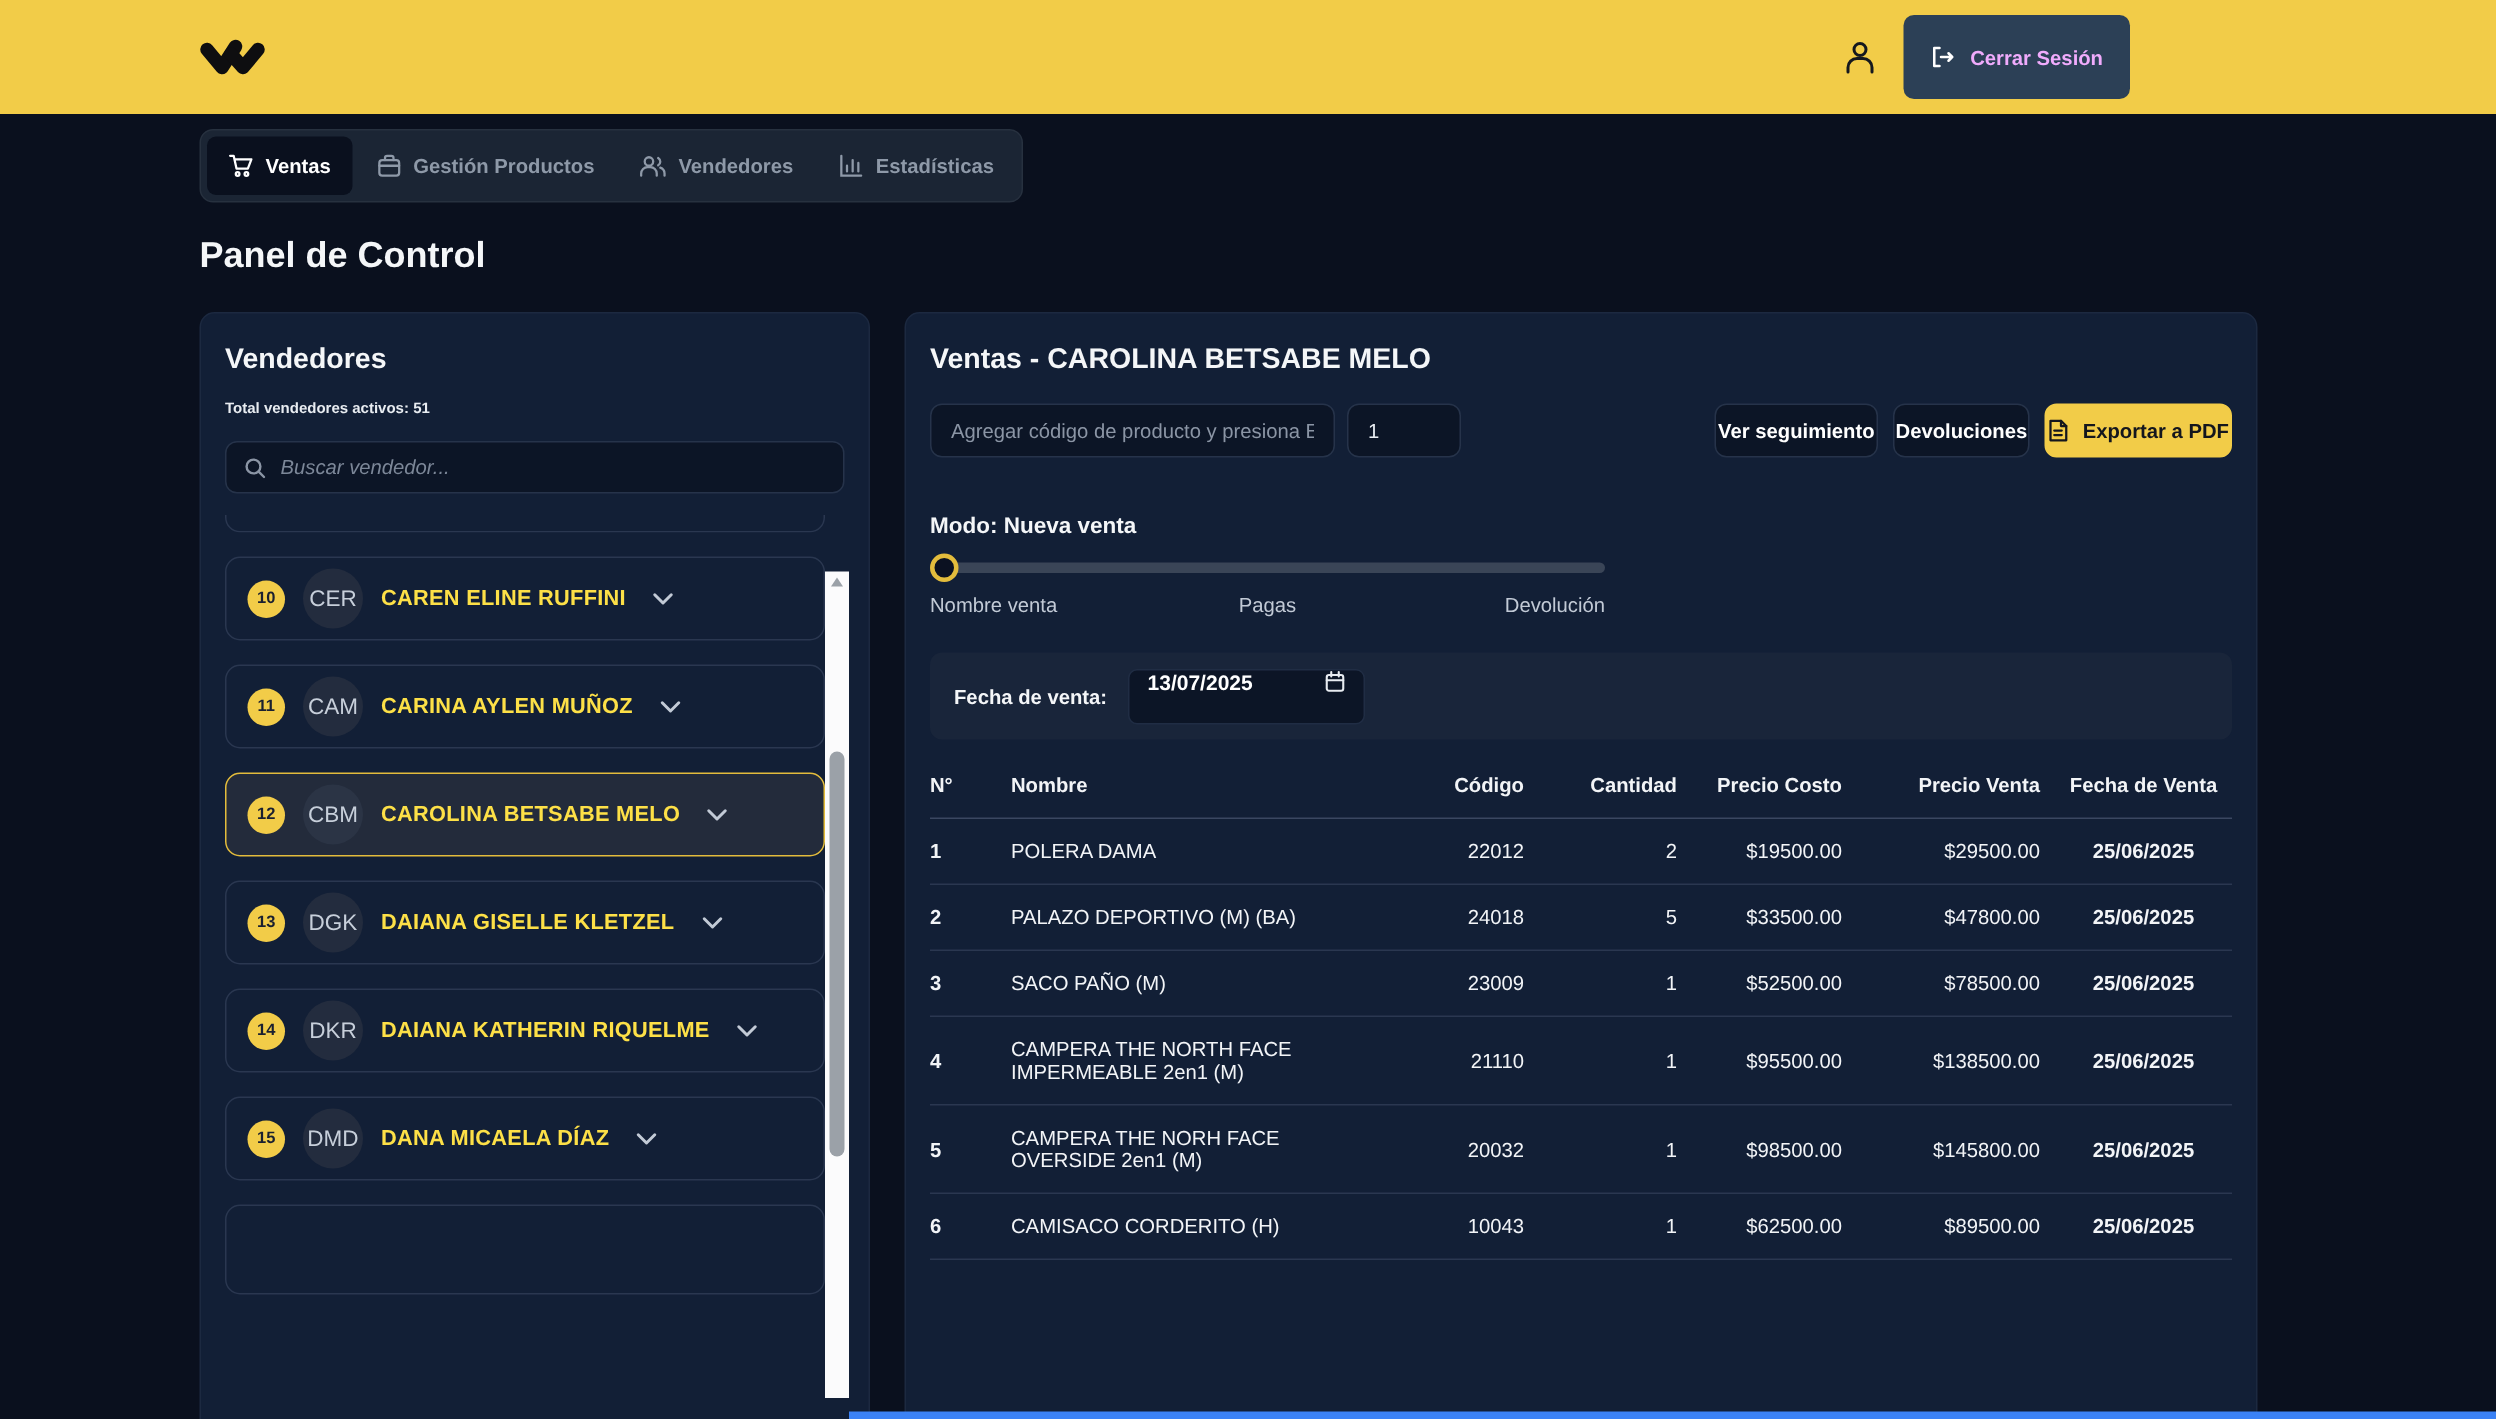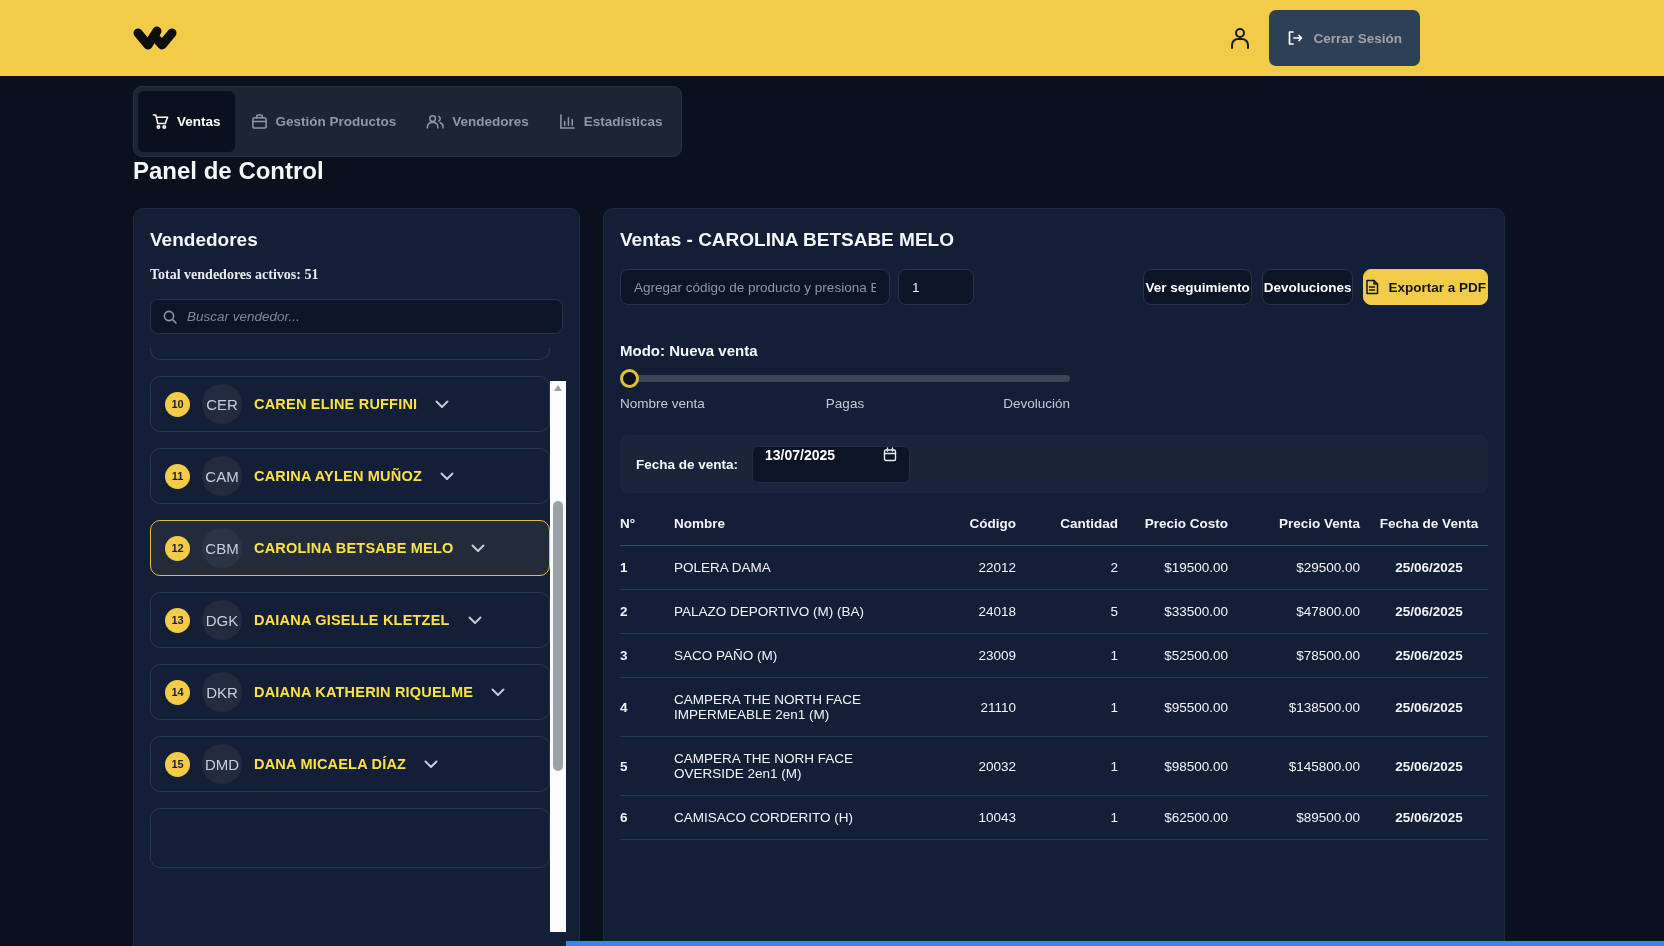--- a/index.html
+++ b/index.html
@@ -7,45 +7,45 @@
   body {
     font-family:"Liberation Sans", sans-serif;
     background:#0A101E; color:#fff; position:relative;
   }
   
   .topbar { height:76px; background:#F2CC48; display:flex; align-items:center; position:relative; }
   .brand { position:absolute; left:132px; top:20px; }
   .topbar-right { position:absolute; right:244px; top:0; height:76px; display:flex; align-items:center; gap:18px; }
   .user-btn { background:none; border:none; cursor:pointer; display:flex; }
   .logout-btn {
-    display:flex; align-items:center; gap:10px; background:#2C4056; color:#a3a3a3;
+    display:flex; align-items:center; gap:10px; background:#2C4056; color:#f0abfc;
     border:none; border-radius:7px; padding:20px 18px; font-size:13.5px; font-weight:700;
     font-family:inherit; cursor:pointer;
   }
   
   .tabbar {
     position:absolute; left:133px; top:86px; display:flex; gap:2px;
     background:#1B2534; border:1px solid #27313F; border-radius:9px; padding:4px;
   }
   .tab {
-    display:flex; align-items:center; gap:8px; padding:22px 14px; border:none; background:transparent;
+    display:flex; align-items:center; gap:8px; padding:11px 14px; border:none; background:transparent;
     color:#8E99A8; font-family:inherit; font-size:13.5px; font-weight:600; border-radius:6px; cursor:pointer;
     white-space:nowrap;
   }
   .tab.active { background:#0A101E; color:#fff; font-weight:700; }
   .tab svg { flex:0 0 auto; }
   
   .page-title { position:absolute; left:133px; top:157px; font-size:24px; font-weight:700; color:#F4F6F8; }
   
   .panel { position:absolute; background:#121F36; border:1px solid #1C2940; border-radius:10px; }
   .vendors-panel { left:133px; top:208px; width:447px; height:810px; padding:20px 16px; overflow:hidden; }
   .sales-panel   { left:603px; top:208px; width:902px; height:810px; padding:20px 16px; overflow:hidden; }
   .panel h2 { font-size:19px; font-weight:700; color:#F4F6F8; }
   
-  .total-line { margin-top:16px; font-size:14px; font-weight:700; color:#E8ECF1;font-family:Liberation Serif, serif; }
+  .total-line { margin-top:16px; font-size:10px; font-weight:700; color:#E8ECF1; }
   .search-box {
     margin-top:16px; height:35px; background:#0C1526; border:1px solid #26334A; border-radius:8px;
     display:flex; align-items:center; padding:0 11px; gap:9px;
   }
   .search-box input {
     flex:1; background:transparent; border:none; outline:none; color:#E8ECF1;
     font-family:inherit; font-size:13.5px;font-style:italic;
   }
   .search-box input::placeholder { color:#7C8798; }
   .vendor-list { margin-top:14px; width:400px; display:flex; flex-direction:column; gap:16px; }

